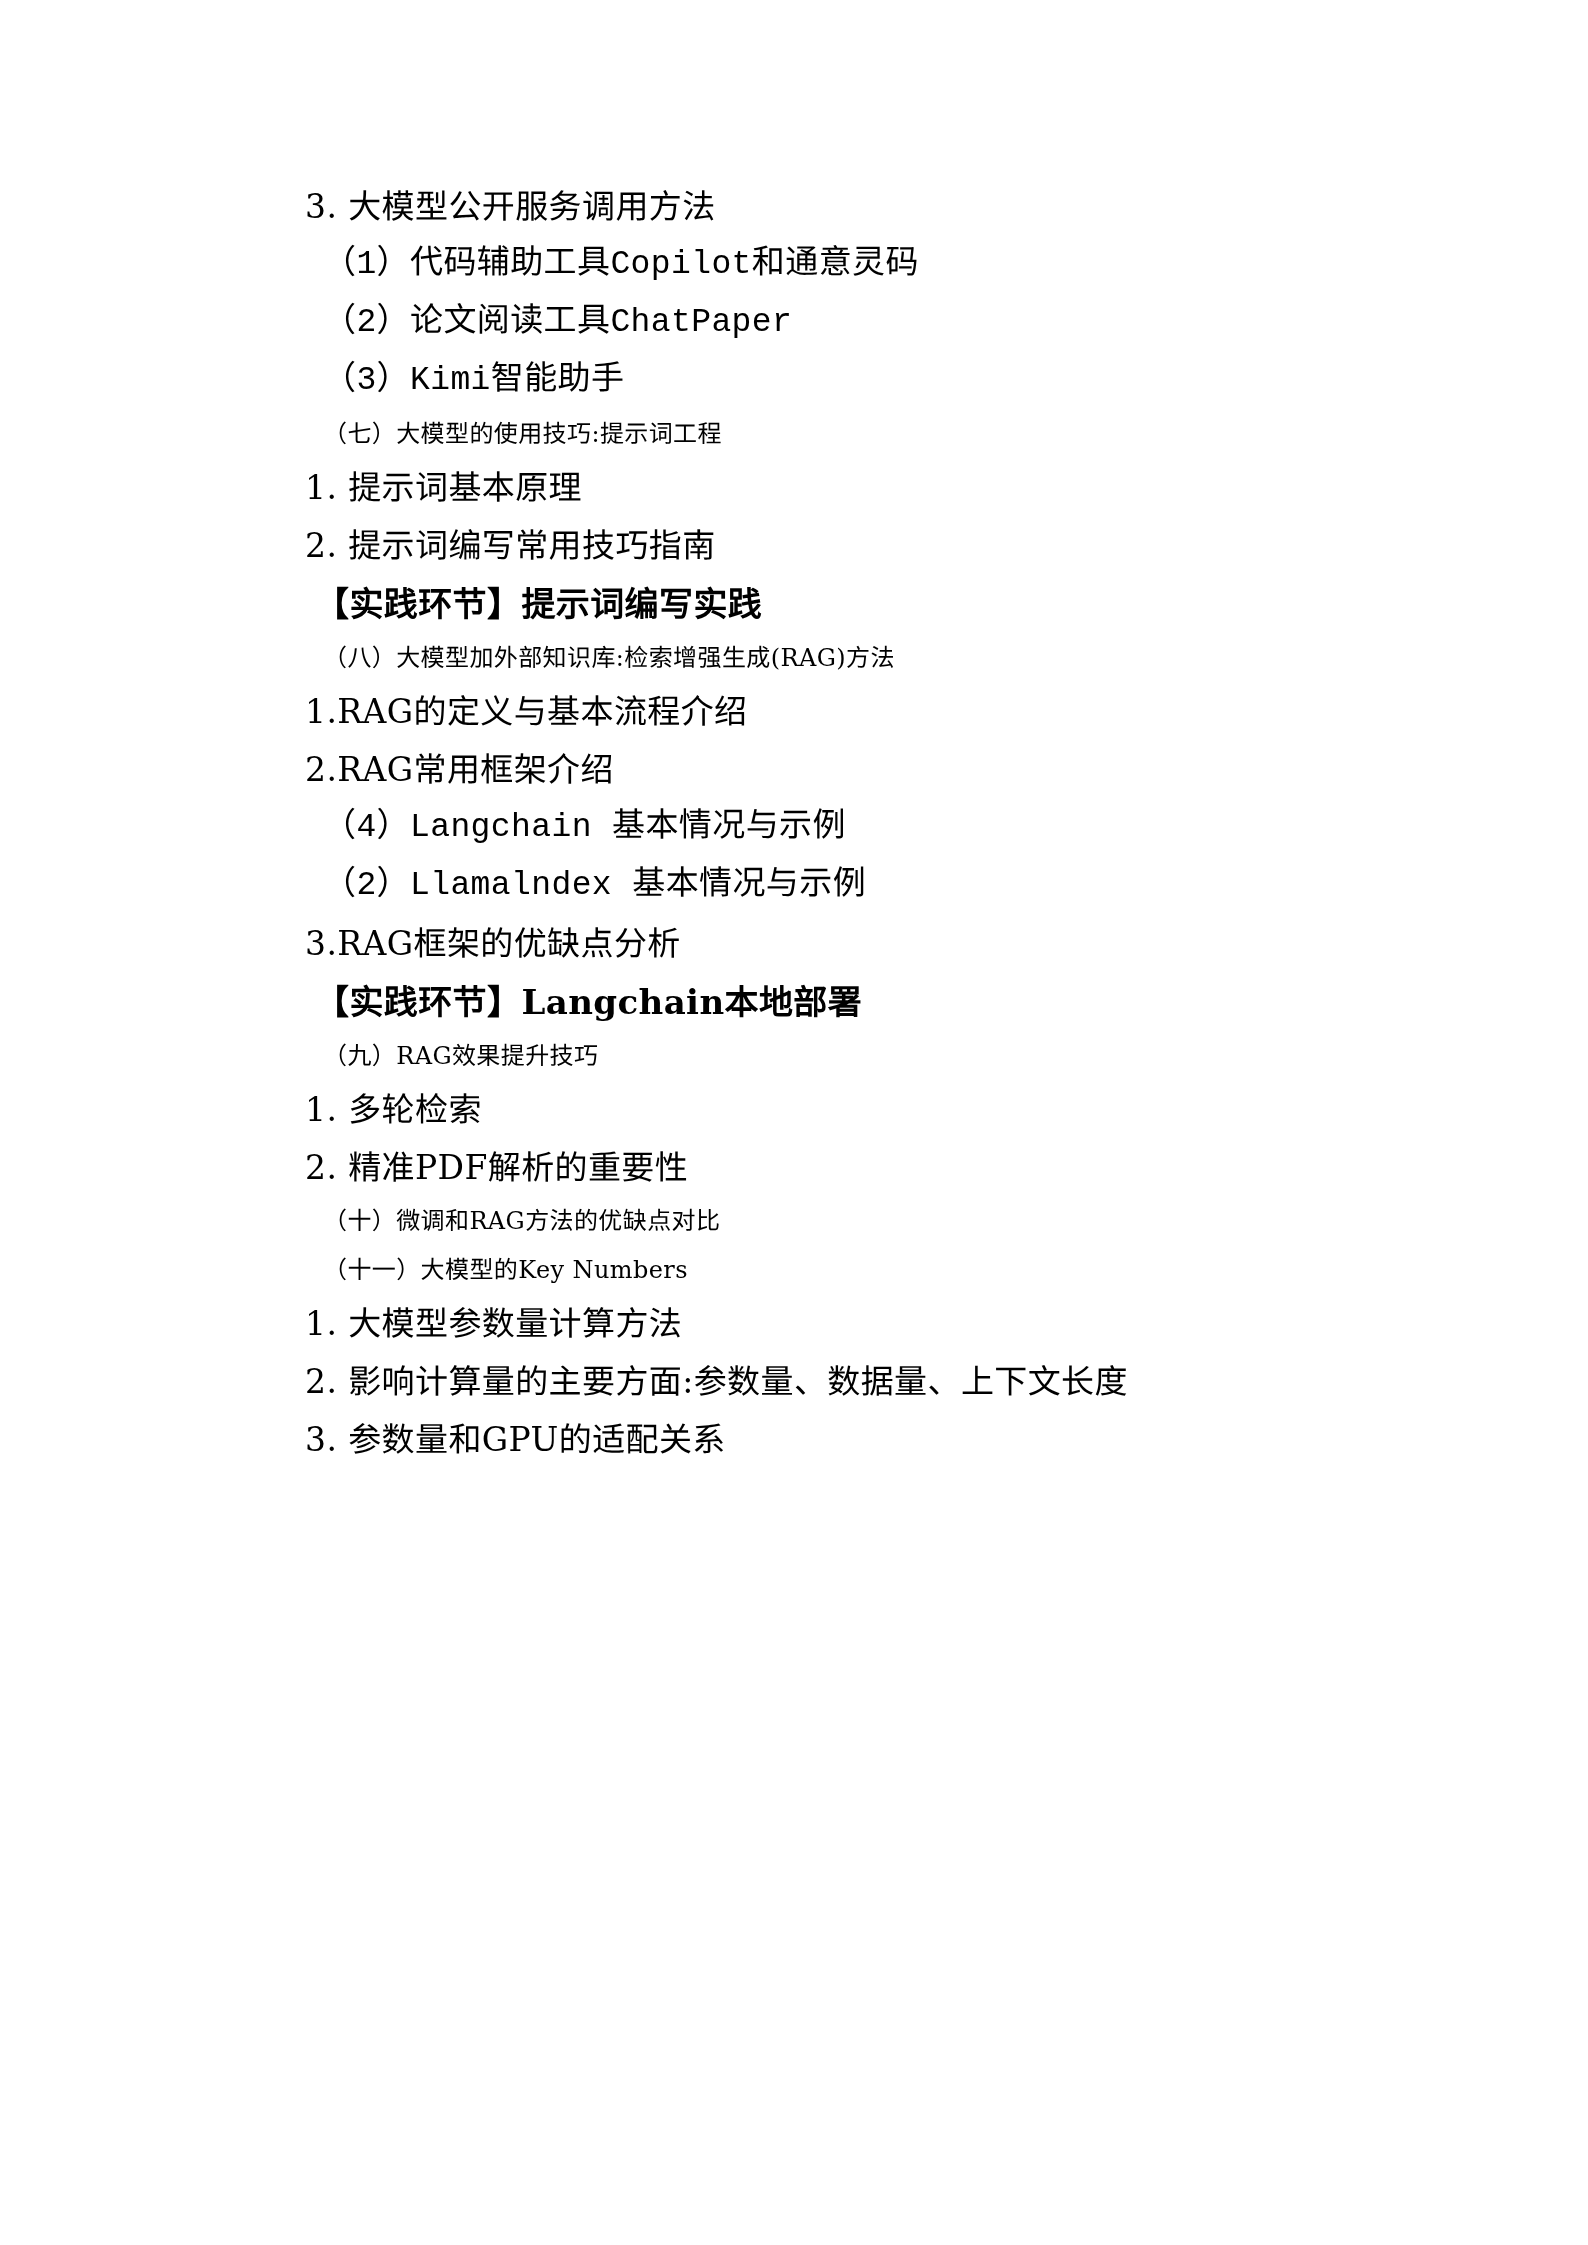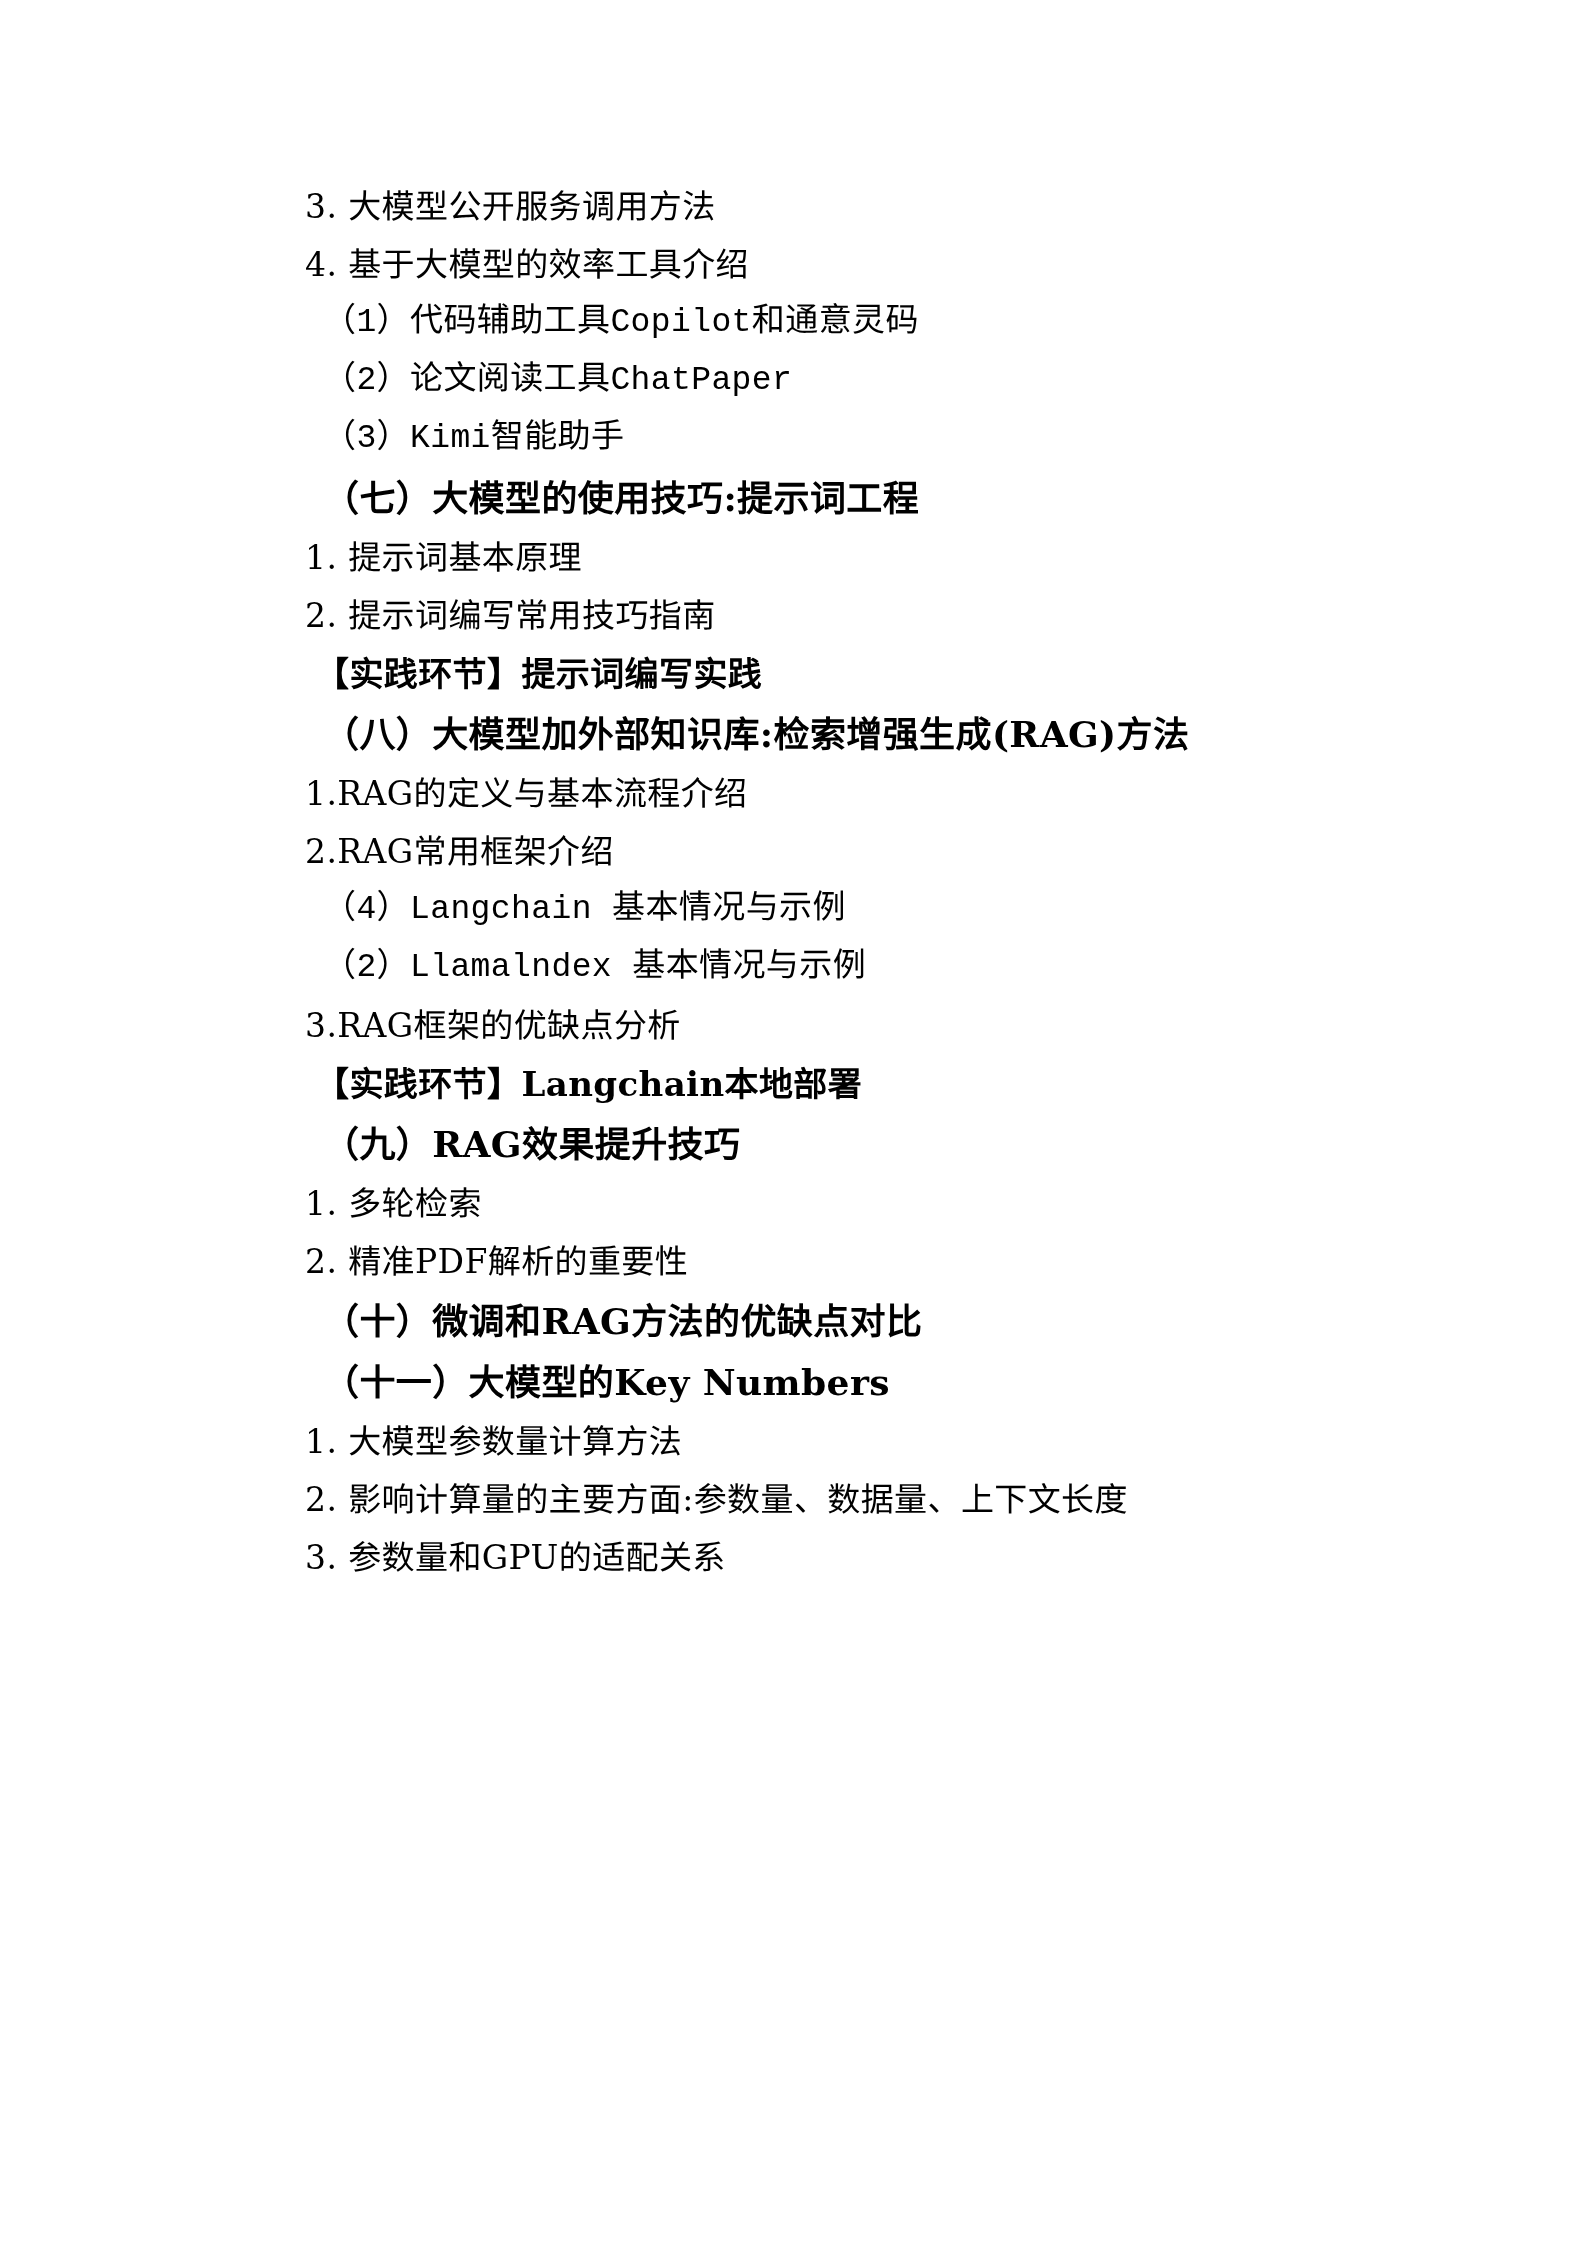--- a/index.html
+++ b/index.html
@@ -49,33 +49,32 @@
   }
   
   .lvl-practice {
     font-size: 34px;
     font-weight: bold;
     margin-bottom: 25px;
     padding-left: 10px;
   }
   
   .lvl-heading {
-    font-size: 36px;
-    font-weight: bold;
+    font-size: 24px;
+    font-weight: normal;
     margin-bottom: 25px;
     padding-left: 18px;
   }
 </style>
 </head>
 <body>
 
 <div class="page">
   <div class="doc-body" id="doc-body">
       <div class="line lvl-num">3. 大模型公开服务调用方法</div>
-      <div class="line lvl-num">4. 基于大模型的效率工具介绍</div>
       <div class="line lvl-paren">（1）代码辅助工具Copilot和通意灵码</div>
       <div class="line lvl-paren">（2）论文阅读工具ChatPaper</div>
       <div class="line lvl-paren">（3）Kimi智能助手</div>
       <div class="line lvl-heading">（七）大模型的使用技巧:提示词工程</div>
       <div class="line lvl-num">1. 提示词基本原理</div>
       <div class="line lvl-num">2. 提示词编写常用技巧指南</div>
       <div class="line lvl-practice">【实践环节】提示词编写实践</div>
       <div class="line lvl-heading">（八）大模型加外部知识库:检索增强生成(RAG)方法</div>
       <div class="line lvl-num">1.RAG的定义与基本流程介绍</div>
       <div class="line lvl-num">2.RAG常用框架介绍</div>

